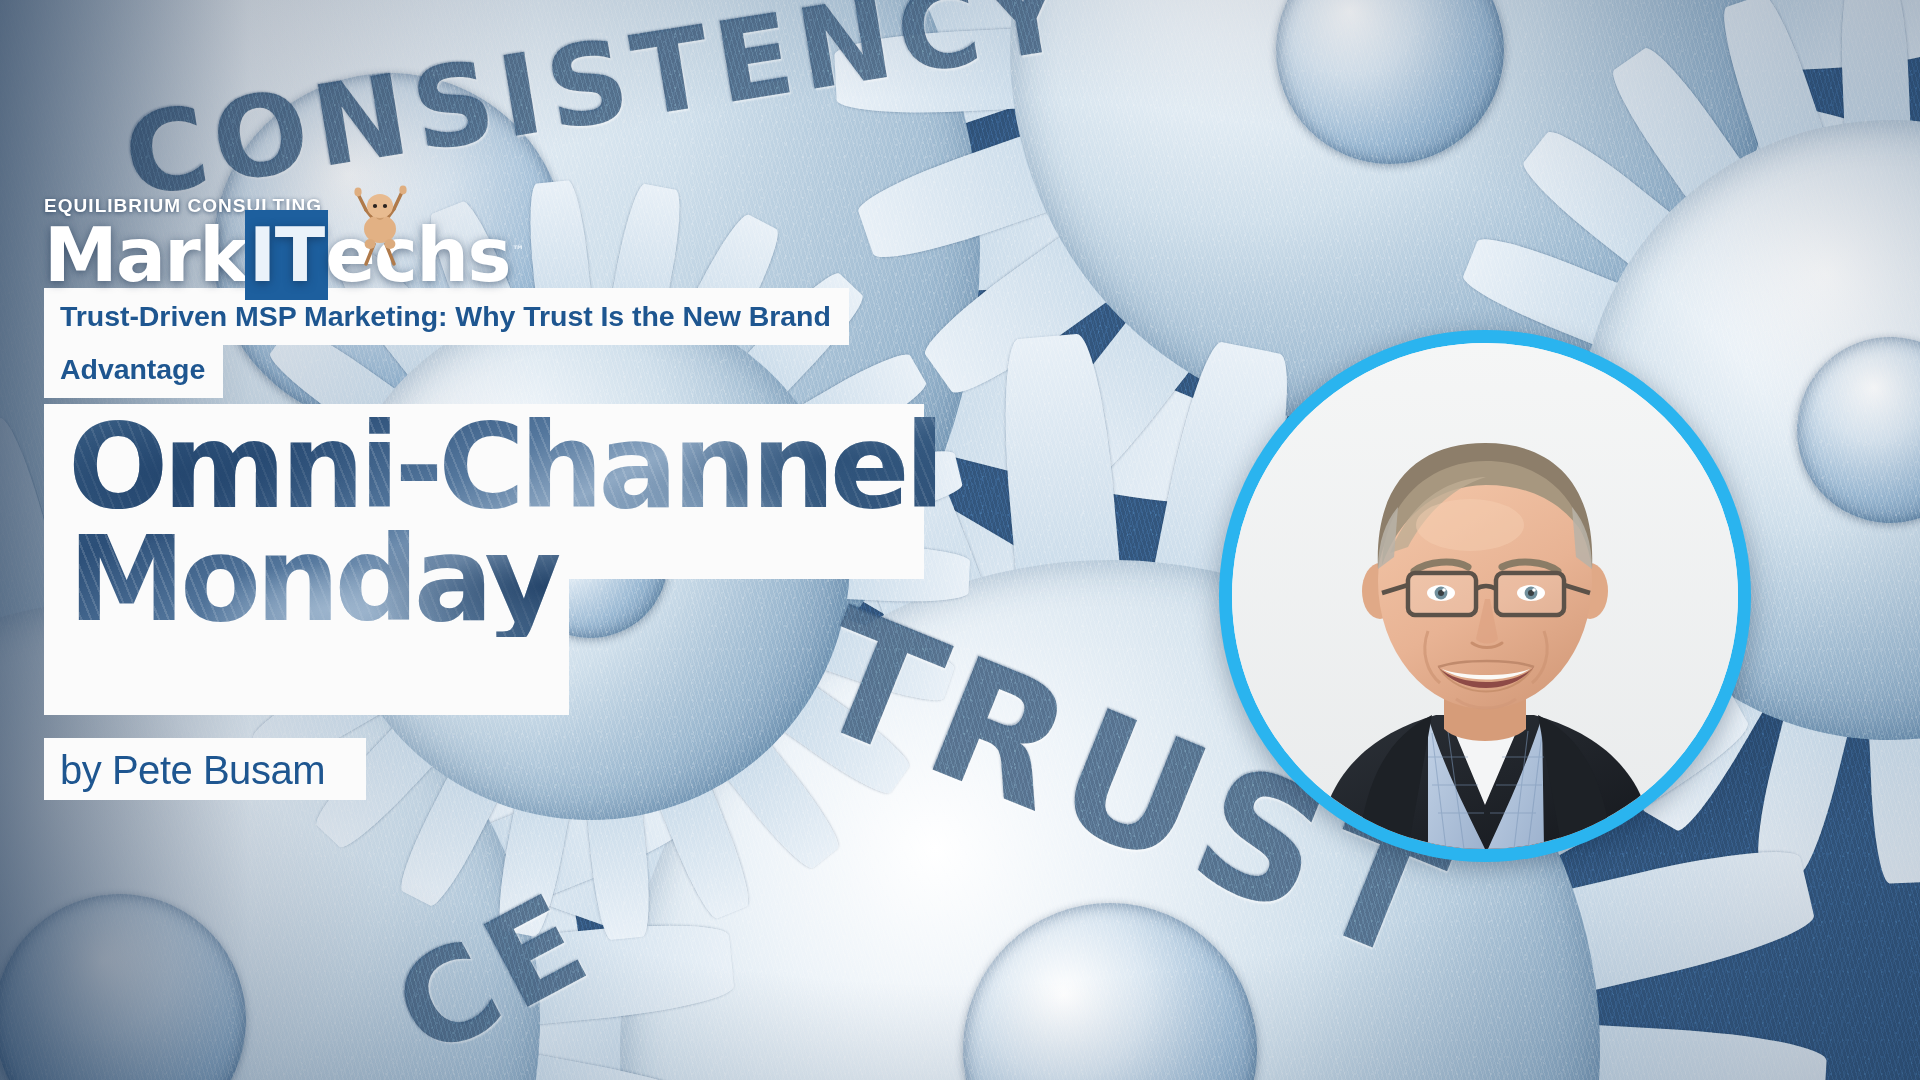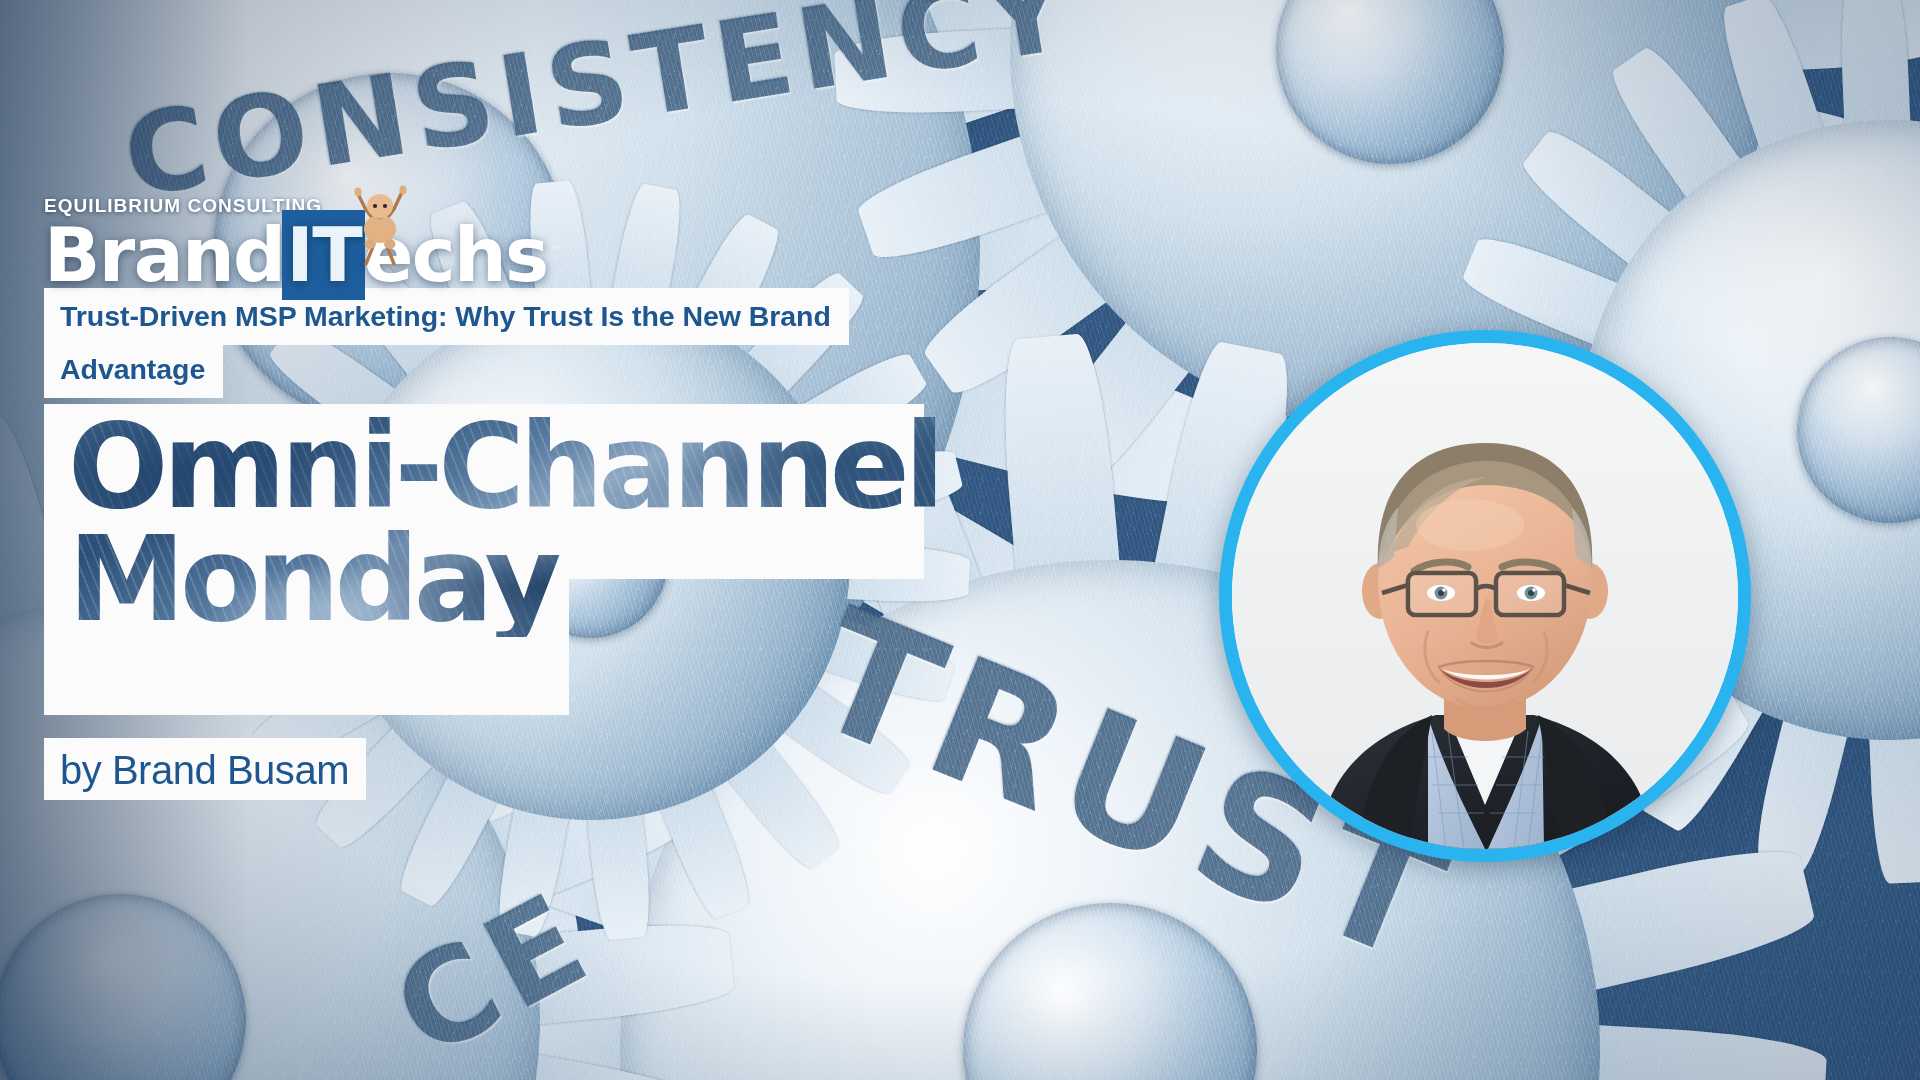--- a/index.html
+++ b/index.html
@@ -406,21 +406,21 @@
 
     <div class="engraved" id="eng3" style="left:395px; top:900px; font-size:128px; transform:rotate(-28deg);">CE</div>
 
     <div class="bg-scratch"></div>
     <div class="bg-grain"></div>
     <div class="bg-vignette"></div>
   </div>
 
   <div class="logo-block">
     <div class="logo-eyebrow">EQUILIBRIUM CONSULTING</div>
-    <div class="logo-word"><span>Brand</span><span class="it">IT</span><span>echs</span><span class="logo-tm">™</span></div>
+    <div class="logo-word"><span>Mark</span><span class="it">IT</span><span>echs</span><span class="logo-tm">™</span></div>
   </div>
 
   <div class="mannequin">
     <svg viewBox="0 0 96 86" width="96" height="86">
       <g stroke="#b07a4a" stroke-width="3.4" stroke-linecap="round" fill="none">
         <path d="M28 12 L36 28"></path>
         <path d="M72 10 L64 27"></path>
         <path d="M36 28 L44 38"></path>
         <path d="M64 27 L56 38"></path>
         <path d="M44 62 L36 82"></path>
@@ -442,21 +442,21 @@
     <span class="sub-line l1">Trust-Driven MSP Marketing: Why Trust Is the New Brand</span>
     <span class="sub-line l2">Advantage</span>
   </div>
 
   <div class="title-box1"></div>
   <div class="title-box2"></div>
   <div class="title-text">Omni-Channel
 Monday</div>
 
   <div class="byline-box"></div>
-  <div class="byline-text">by Brand Busam</div>
+  <div class="byline-text">by Pete Busam</div>
 
   <div class="headshot">
     <div class="inner">
       <svg class="portrait" viewBox="0 0 506 506" preserveAspectRatio="xMidYMid slice">
         <defs>
           <linearGradient id="bgG" x1="0" y1="0" x2="0" y2="1">
             <stop offset="0%" stop-color="#f5f6f6"></stop>
             <stop offset="100%" stop-color="#e9ebec"></stop>
           </linearGradient>
           <linearGradient id="skinG" x1="0.3" y1="0" x2="0.8" y2="1">

